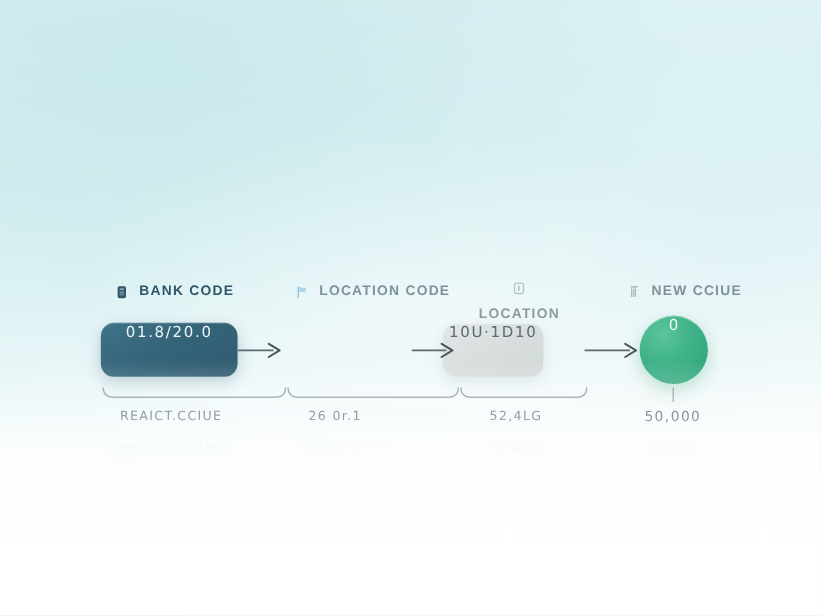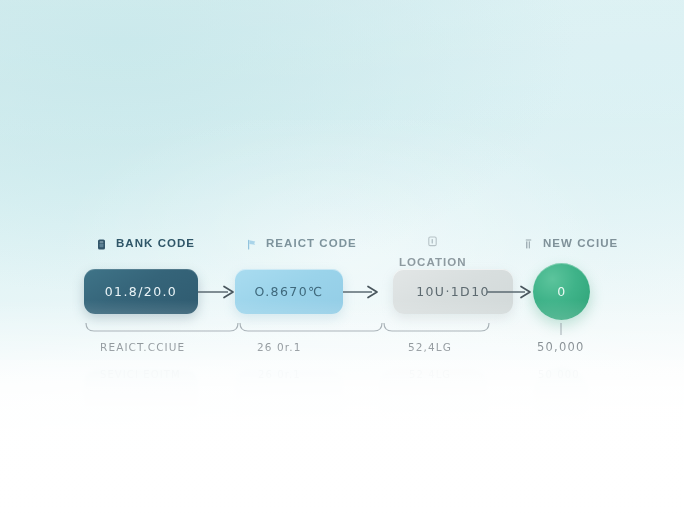--- a/index.html
+++ b/index.html
@@ -77,21 +77,20 @@
     display: inline-block;
     width: 11px;
     height: 13px;
     position: relative;
     flex: 0 0 auto;
   }
 
   .node {
     position: absolute;
     display: flex;
-    align-items: center;
     justify-content: center;
     border-radius: 11px;
   }
   .node .node-value {
     font-size: 12.5px;
     letter-spacing: 1.4px;
     font-weight: 500;
     font-family: "DejaVu Sans", sans-serif;
   }
 
@@ -103,21 +102,21 @@
   .node-1 .node-value { color: #eaf4f7; }
 
   .node-2 {
     left: 235px; top: 234px; width: 108px; height: 45px;
     background: linear-gradient(150deg, #a9dcf0 0%, #9ad3ea 50%, #93cde6 100%);
     box-shadow: 0 5px 12px rgba(110,170,195,0.24), inset 0 1px 0 rgba(255,255,255,0.45);
   }
   .node-2 .node-value { color: #3f697c; }
 
   .node-3 {
-    left: 393px; top: 234px; width: 120px; height: 45px;
+    left: 369px; top: 234px; width: 84px; height: 45px;
     background: linear-gradient(150deg, #e2e6e6 0%, #d8dede 50%, #d2d9d9 100%);
     box-shadow: 0 5px 12px rgba(150,165,170,0.22), inset 0 1px 0 rgba(255,255,255,0.6);
   }
   .node-3 .node-value { color: #5d6a70; }
 
   .node-4 {
     left: 533px; top: 228px; width: 57px; height: 57px;
     border-radius: 50%;
     background: radial-gradient(75% 75% at 34% 28%, #5cc49c 0%, #3fb389 55%, #33a87d 100%);
     box-shadow: 0 6px 14px rgba(60,165,125,0.33), inset 0 1px 0 rgba(255,255,255,0.3);
@@ -210,21 +209,21 @@
       <span class="lbl-text" style="color:#2f5668;">BANK CODE</span>
     </div>
 
     <div class="stage-label" style="left:246px; top:199px;">
       <span class="icon-box">
         <svg width="11" height="13" viewBox="0 0 11 13">
           <rect x="2" y="1.8" width="1.2" height="9.6" rx="0.5" fill="#92c3dd"></rect>
           <path d="M3.4 2.2 L9.2 3.4 L8.2 5.2 L9.2 6.8 L3.4 6.0 Z" fill="#a9d4e9"></path>
         </svg>
       </span>
-      <span class="lbl-text" style="color:#7d939c;">REAICT CODE</span>
+      <span class="lbl-text" style="color:#7d939c;">LOCATION CODE</span>
     </div>
 
     <div class="stage-label" style="left:399px; top:199px;flex-direction:column;">
       <span class="icon-box">
         <svg width="11" height="13" viewBox="0 0 11 13">
           <rect x="1.8" y="2.0" width="7.4" height="8.6" rx="1.4" fill="none" stroke="#b6c2c6" stroke-width="1.1"></rect>
           <rect x="4.6" y="4.0" width="1.3" height="4.6" rx="0.5" fill="#b0bec3"></rect>
         </svg>
       </span>
       <span class="lbl-text" style="color:#8d9aa0;">LOCATION</span>
@@ -239,23 +238,20 @@
           <rect x="5.9" y="3.4" width="1.0" height="7.0" fill="#9aa9af"></rect>
         </svg>
       </span>
       <span class="lbl-text" style="color:#7f9199;">NEW CCIUE</span>
     </div>
 
     <div class="node node-1">
       <span class="node-value">01.8/20.0</span>
     </div>
 
-    <div class="node node-2">
-      <span class="node-value">O.8670℃</span>
-    </div>
 
     <div class="node node-3">
       <span class="node-value">10U·1D10</span>
     </div>
 
     <div class="node node-4">
       <span class="node-value">0</span>
     </div>
 
     <div class="arrow" style="left:198px; width:38px;">

